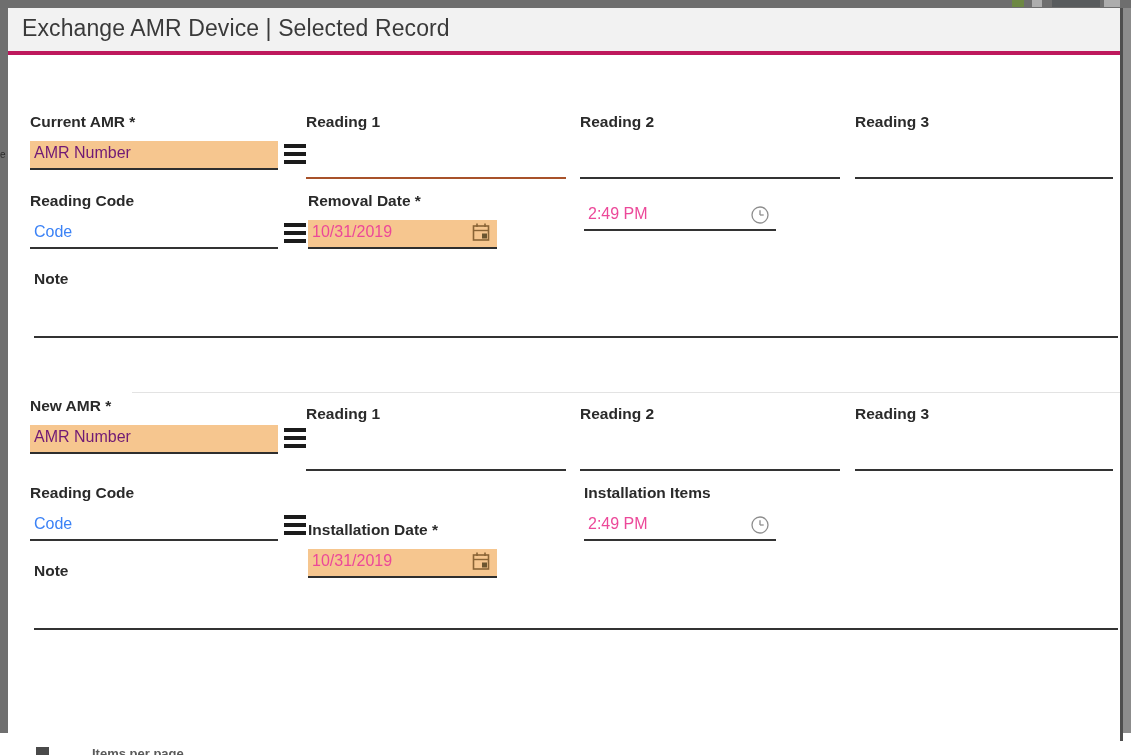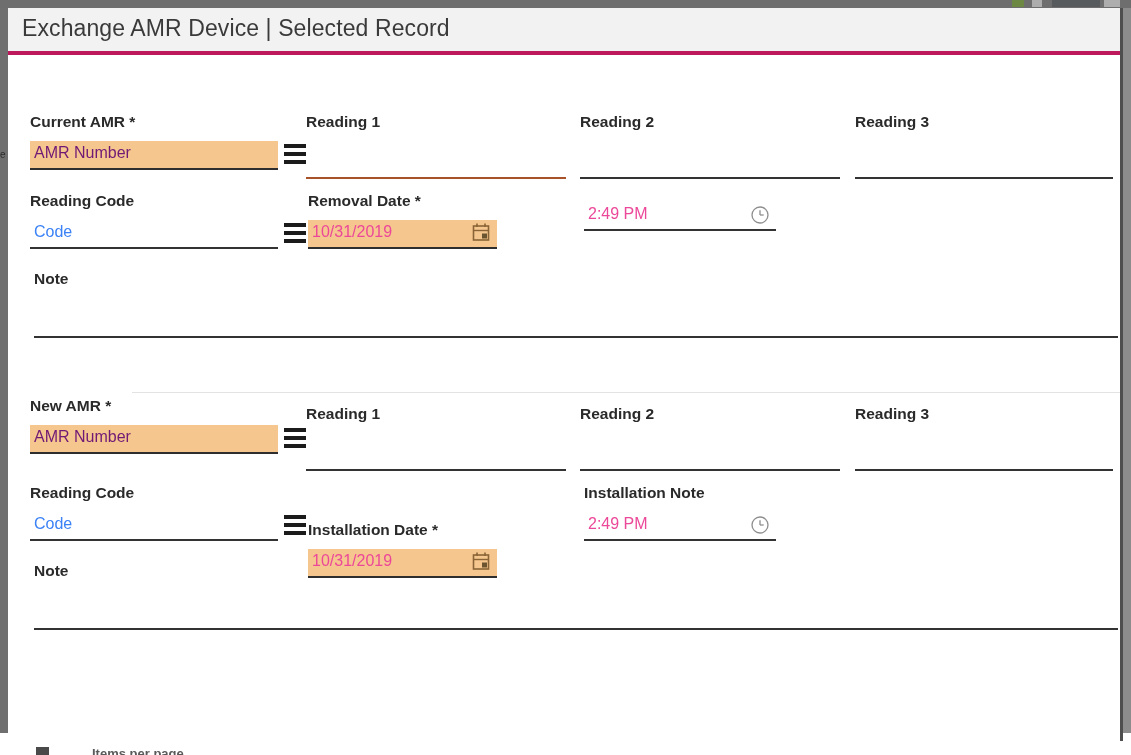--- a/index.html
+++ b/index.html
@@ -397,21 +397,21 @@
               <line x1="2.5" y1="8.5" x2="17.5" y2="8.5" stroke="#8a6436" stroke-width="1.4"></line>
               <line x1="6" y1="1.5" x2="6" y2="5" stroke="#8a6436" stroke-width="1.6"></line>
               <line x1="14" y1="1.5" x2="14" y2="5" stroke="#8a6436" stroke-width="1.6"></line>
               <rect x="11" y="11.5" width="5" height="5" fill="#6b5530"></rect>
             </svg>
           </div>
         </div>
       </div>
 
       <div class="field" style="left:576px; top:137px; width:192px;">
-        <div class="field-label">Installation Note</div>
+        <div class="field-label">Installation Items</div>
         <div class="input-wrap">
           <div class="input-line"></div>
           <div class="input-text">2:49 PM</div>
           <div class="clock-icon trail-icon">
             <svg width="20" height="22" viewBox="0 0 20 22" aria-hidden="true">
               <circle cx="10" cy="11" r="8" fill="none" stroke="#8d8d8d" stroke-width="1.3"></circle>
               <line x1="10" y1="11" x2="10" y2="6.2" stroke="#8d8d8d" stroke-width="1.3"></line>
               <line x1="10" y1="11" x2="13.6" y2="11" stroke="#8d8d8d" stroke-width="1.3"></line>
             </svg>
           </div>

